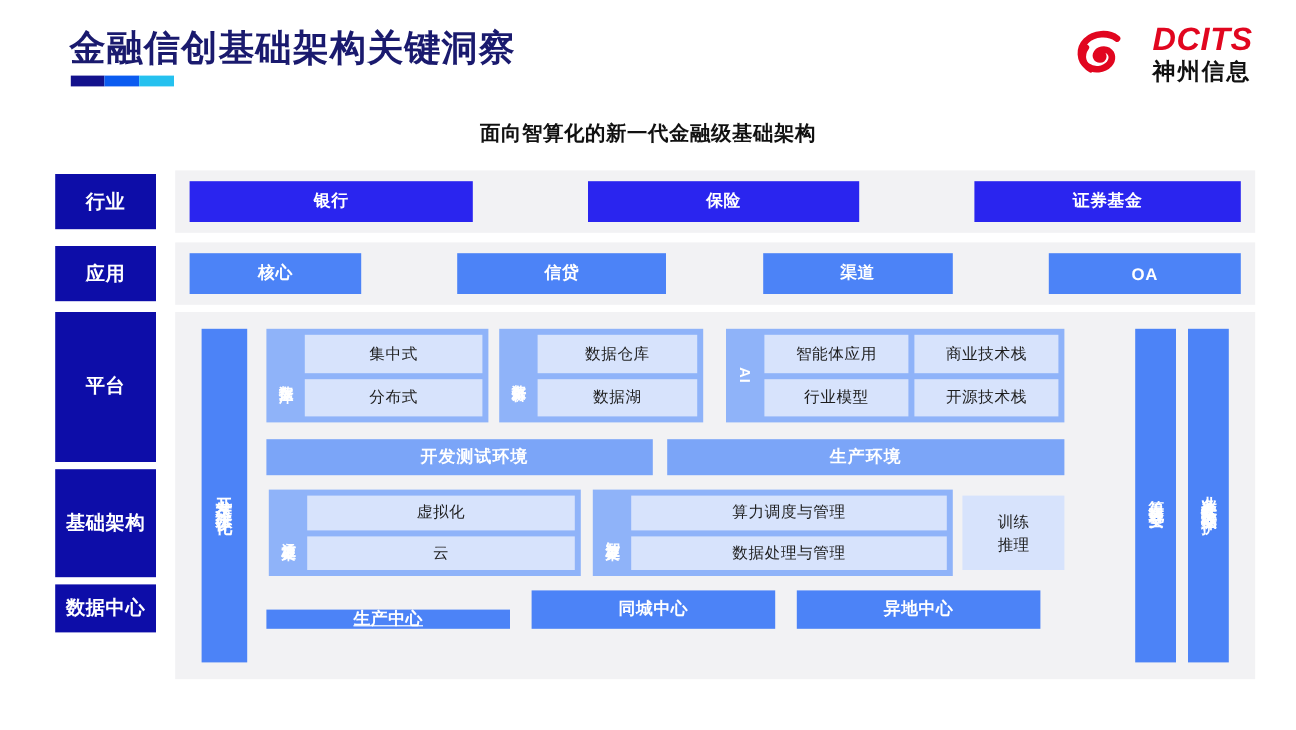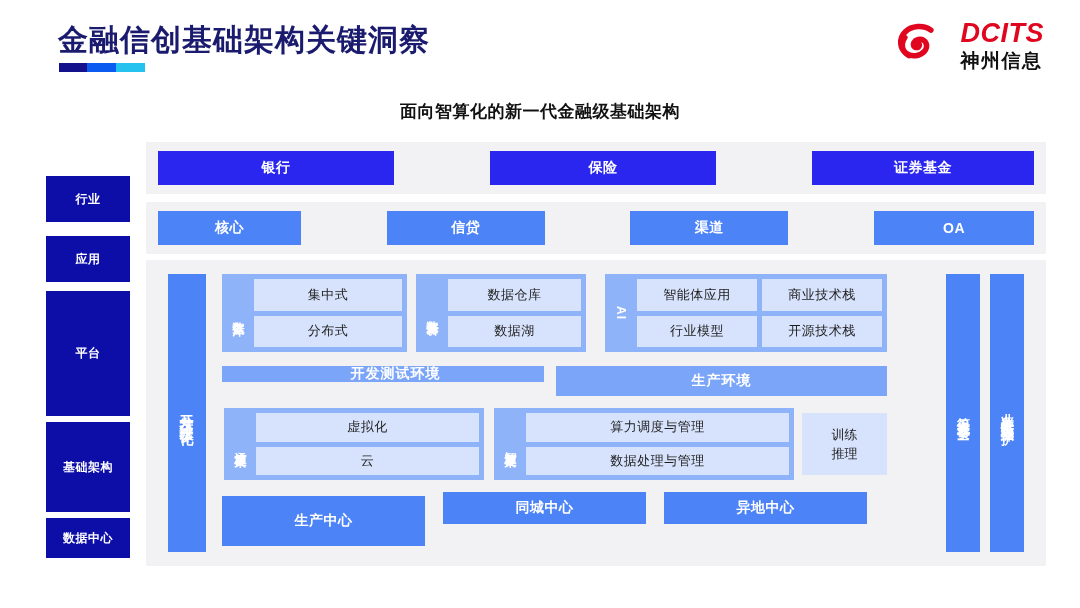--- a/index.html
+++ b/index.html
@@ -54,21 +54,21 @@
     width: 86px; height: 9px;
   }
   .title-underline i { display: block; height: 100%; }
   .ul1 { width: 33%; background: #13118c; }
   .ul2 { width: 33%; background: #0b5bf0; }
   .ul3 { width: 34%; background: #25c1ef; }
 
   .logo {
     position: absolute;
     right: 36px; top: 20px;
-    display: flex; gap: 20px;
+    display: flex; align-items: center; gap: 20px;
   }
   .logo-mark { width: 46px; height: 46px; flex: 0 0 auto; }
   .logo-text { display: flex; flex-direction: column; line-height: 1; }
   .logo-en {
     font-size: 27px; font-weight: bold; color: #e1061f;
     letter-spacing: 0.5px; font-style: italic;
   }
   .logo-cn {
     font-size: 19px; font-weight: bold; color: #111111;
     letter-spacing: 1.5px; margin-top: 4px;
@@ -85,24 +85,23 @@
   
   .diagram { position: absolute; left: 46px; top: 142px; width: 1000px; height: 424px; }
 
   
   .layer-label {
     position: absolute;
     left: 0;
     width: 84px;
     background: #0d0da8;
     color: #ffffff;
-    font-size: 12px; font-weight: bold;
-    display: flex; align-items: center; justify-content: center;
-    letter-spacing: 0.5px;
-    margin-top: 31px;
+    font-size: 16px; font-weight: bold;
+    display: flex; align-items: center; justify-content: center;
+    letter-spacing: 0.5px;
   }
   .lab-industry { top: 3px;   height: 46px; }
   .lab-app      { top: 63px;  height: 46px; }
   .lab-platform { top: 118px; height: 125px; }
   .lab-infra    { top: 249px; height: 90px; }
   .lab-dc       { top: 345px; height: 40px; }
 
   
   .panel {
     position: absolute;
@@ -266,21 +265,21 @@
         <div class="chip chip-industry" style="width:226px">保险</div>
         <div class="spacer"></div>
         <div class="chip chip-industry" style="width:222px">证券基金</div>
       </div>
     </div>
 
     <div class="panel panel-app">
       <div class="row-boxes">
         <div class="chip chip-app" style="width:143px">核心</div>
         <div class="spacer"></div>
-        <div class="chip chip-app" style="width:158px">信贷</div>
+        <div class="chip chip-app" style="width:174px">信贷</div>
         <div class="spacer"></div>
         <div class="chip chip-app" style="width:158px">渠道</div>
         <div class="spacer"></div>
         <div class="chip chip-app" style="width:160px">OA</div>
       </div>
     </div>
 
     <div class="panel panel-main">
 
       <div class="devops">开发运维一体化</div>
@@ -313,21 +312,21 @@
               <div class="cell">智能体应用</div>
               <div class="cell">行业模型</div>
             </div>
             <div class="gcol">
               <div class="cell">商业技术栈</div>
               <div class="cell">开源技术栈</div>
             </div>
           </div>
         </div>
 
-        <div class="bar-wide" style="left:0; top:92px; width:322px; height:16px;padding-left:25px;">开发测试环境</div>
+        <div class="bar-wide" style="left:0; top:92px; width:322px; height:30px;padding-left:25px;">开发测试环境</div>
         <div class="bar-wide" style="left:334px; top:92px; width:331px; height:30px;">生产环境</div>
 
         <div class="group" style="left:2px; top:134px; width:260px; height:72px;">
           <div class="group-cap">通算框架</div>
           <div class="group-items">
             <div class="cell">虚拟化</div>
             <div class="cell">云</div>
           </div>
         </div>
 
@@ -337,20 +336,20 @@
             <div class="cell">算力调度与管理</div>
             <div class="cell">数据处理与管理</div>
           </div>
         </div>
 
         <div class="side-cell" style="left:580px; top:139px; width:85px; height:62px;">
           <span>训练</span>
           <span>推理</span>
         </div>
 
-        <div class="dc-chip" style="left:0; top:222px; width:203px; height:50px;">生产中心</div>
+        <div class="dc-chip" style="left:0; top:234px; width:203px; height:16px;text-decoration:underline;">生产中心</div>
         <div class="dc-chip" style="left:221px; top:218px; width:203px; height:32px;">同城中心</div>
         <div class="dc-chip" style="left:442px; top:218px; width:203px; height:32px;">异地中心</div>
 
       </div>
     </div>
   </div>
 </div>
 
 </body></html>

